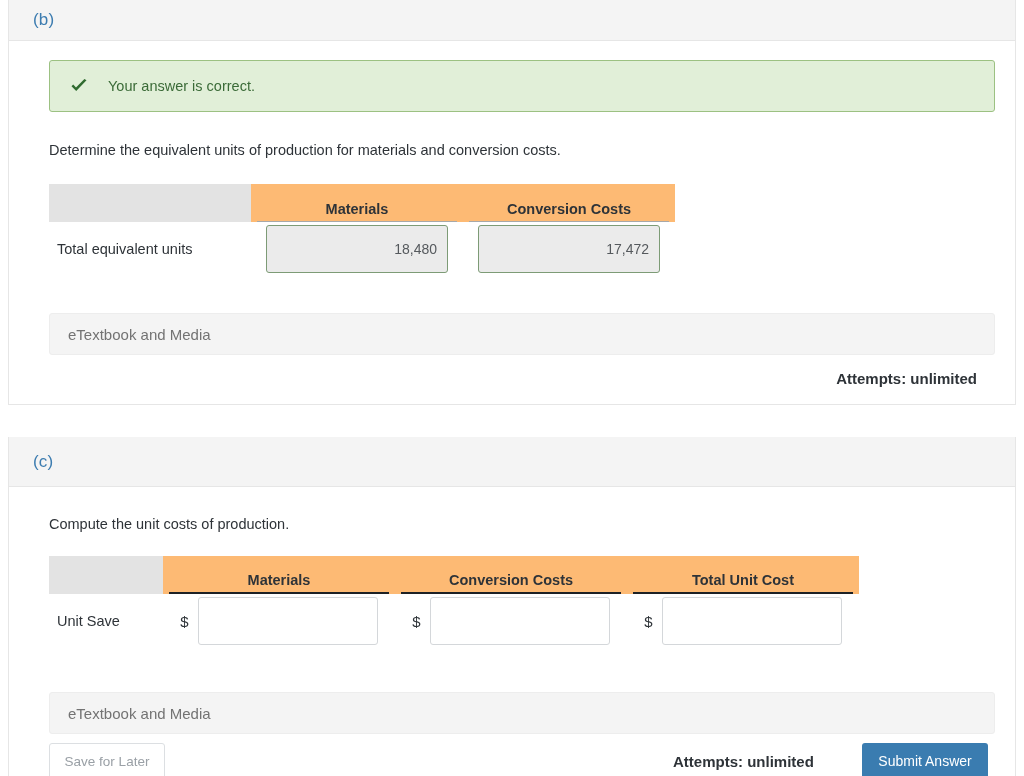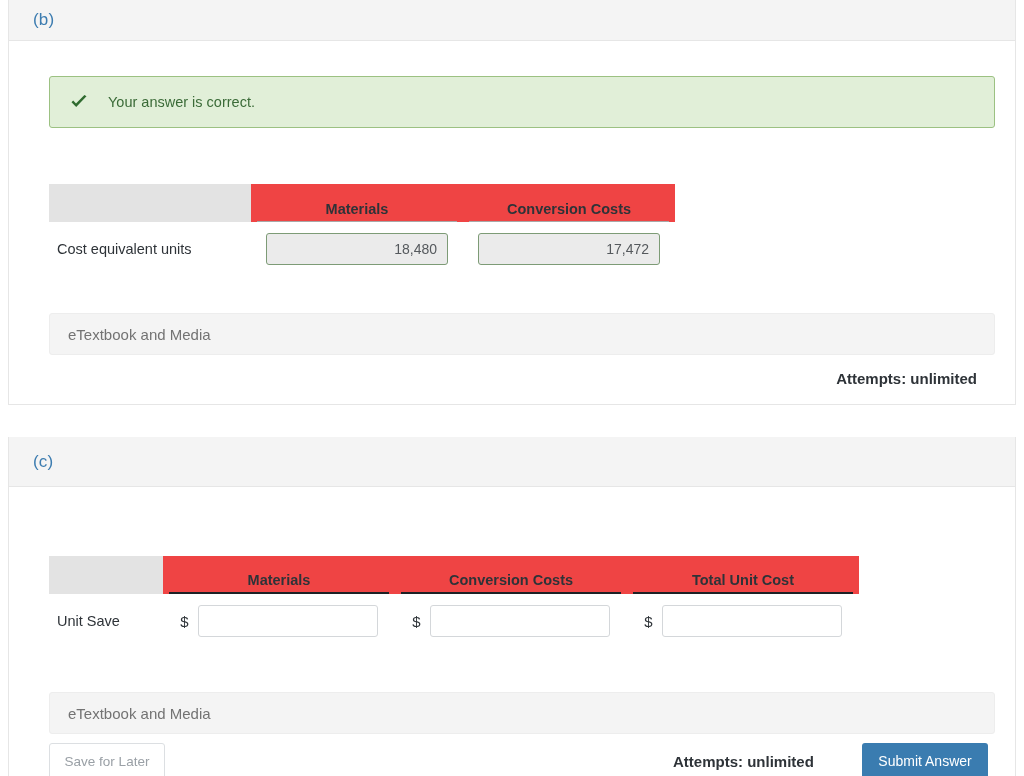--- a/index.html
+++ b/index.html
@@ -60,21 +60,20 @@
     position: absolute;
     left: 40px;
     width: 946px;
     height: 52px;
     background: #e1efd8;
     border: 1px solid #9cc182;
     border-radius: 3px;
     box-sizing: border-box;
     display: flex;
     align-items: center;
-    margin-top: 16px;
   }
   .alert-check {
     width: 22px;
     height: 22px;
     margin-left: 18px;
     color: #2f6b2f;
     display: flex;
     align-items: center;
     justify-content: center;
   }
@@ -94,21 +93,21 @@
     white-space: nowrap;
   }
 
   
   .tbl {
     position: absolute;
     border-collapse: collapse;
     table-layout: fixed;
   }
   .tbl .hdr-row td {
-    background: #ef4444;
+    background: #fdba74;
     height: 38px;
     vertical-align: bottom;
     padding: 0;
   }
   .tbl .hdr-row td.spacer { background: #e3e3e3; }
   .hdr-cell {
     text-align: center;
     font-size: 14.5px;
     font-weight: bold;
     color: #2e3338;
@@ -141,21 +140,21 @@
     color: #2e3338;
     margin-right: 9px;
   }
 
   input.ans {
     box-sizing: border-box;
     font-family: "Liberation Sans", sans-serif;
     font-size: 14px;
     text-align: right;
     padding: 0 10px;
-    height: 32px;
+    height: 48px;
     outline: none;
   }
   input.ans.correct {
     width: 182px;
     background: #ebebeb;
     border: 1px solid #7d9b76;
     border-radius: 3px;
     color: #55595d;
   }
   input.ans.empty {
@@ -238,37 +237,38 @@
 
       <div class="alert" style="top:19px;">
         <span class="alert-check">
           <svg width="20" height="20" viewBox="0 0 20 20" aria-hidden="true">
             <path d="M2.5 10.2 L7.2 15 L17.5 4.2 L15.4 3 L7.0 11.6 L4.2 8.6 Z" fill="#2f6b2f"></path>
           </svg>
         </span>
         <span class="alert-text">Your answer is correct.</span>
       </div>
 
+      <div class="prompt" style="top:101px;">Determine the equivalent units of production for materials and conversion costs.</div>
 
       <table class="tbl" style="left:40px; top:143px; width:626px;">
         <tbody>
             <tr class="hdr-row">
           <td class="spacer" style="width:202px;">
             <div class="hdr-cell"></div>
           </td>
           <td style="width:212px;">
             <div class="hdr-cell hdr-rule-light">Materials</div>
           </td>
           <td style="width:212px;">
             <div class="hdr-cell hdr-rule-light">Conversion Costs</div>
           </td>
         </tr>
         <tr class="body-row">
           <td>
-            <div class="row-label">Cost equivalent units</div>
+            <div class="row-label">Total equivalent units</div>
           </td>
           <td>
             <div class="field-wrap">
               <input class="ans correct" type="text" readonly="" value="18,480" style="">
             </div>
           </td>
           <td>
             <div class="field-wrap">
               <input class="ans correct" type="text" readonly="" value="17,472" style="">
             </div>
@@ -287,20 +287,21 @@
   </div>
 
   <div class="card" style="top:437px; height:345px;">
 
     <div class="part-header" style="height:50px;">
       <div class="part-label">(c)</div>
     </div>
 
     <div class="card-body" style="height:295px;">
 
+      <div class="prompt" style="top:29px;">Compute the unit costs of production.</div>
 
       <table class="tbl" style="left:40px; top:69px; width:810px;">
         <tbody>
             <tr class="hdr-row">
           <td class="spacer" style="width:114px;">
             <div class="hdr-cell"></div>
           </td>
           <td style="width:232px;">
             <div class="hdr-cell hdr-rule-dark">Materials</div>
           </td>

